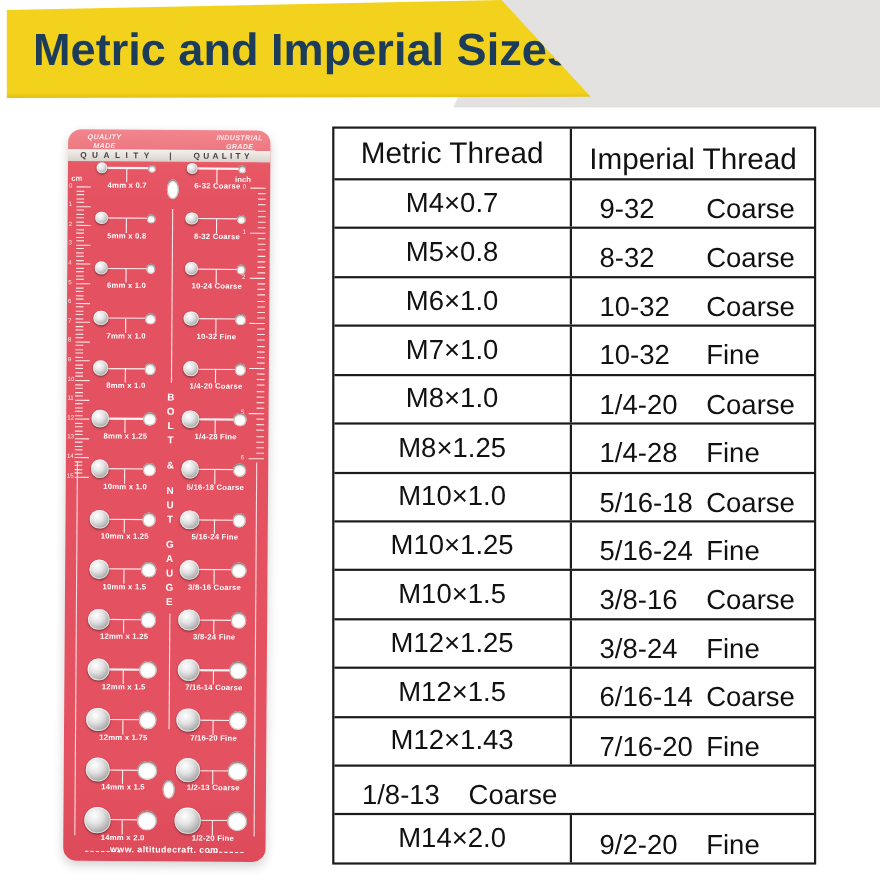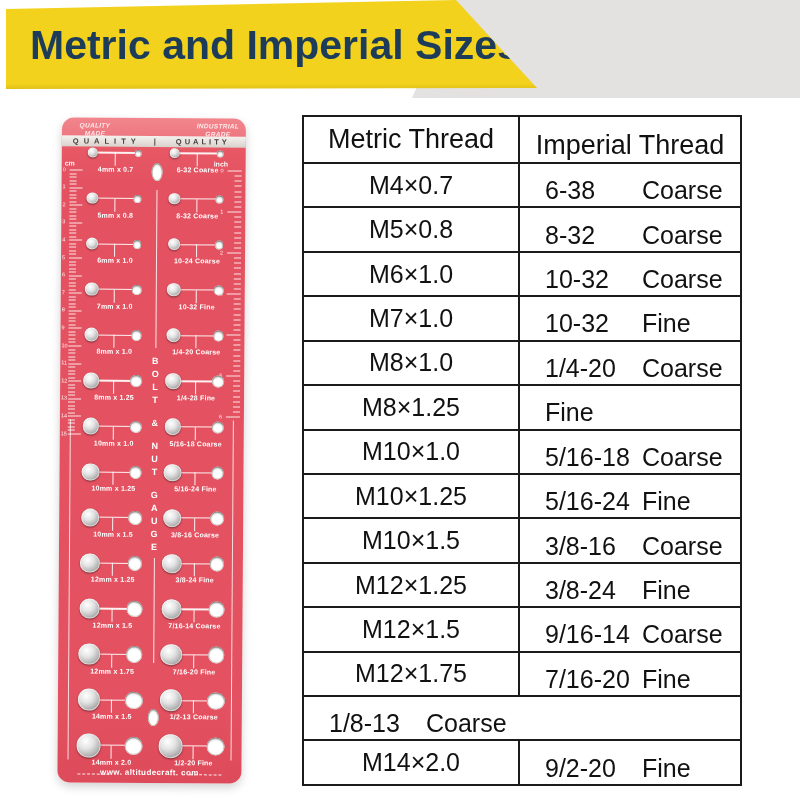--- a/index.html
+++ b/index.html
@@ -405,21 +405,21 @@
   </div>
 
   <div class="cmp-table" id="cmp-table">
       <div class="trow thead">
         <div class="tc1">Metric Thread</div>
         <div class="tc2">Imperial Thread</div>
       </div>
       <div class="trow">
         <div class="tc1">M4×0.7</div>
         <div class="tc2">
-          <span class="sz">6-38</span>
+          <span class="sz">9-32</span>
           <span>Coarse</span>
         </div>
       </div>
       <div class="trow">
         <div class="tc1">M5×0.8</div>
         <div class="tc2">
           <span class="sz">8-32</span>
           <span>Coarse</span>
         </div>
       </div>
@@ -440,20 +440,21 @@
       <div class="trow">
         <div class="tc1">M8×1.0</div>
         <div class="tc2">
           <span class="sz">1/4-20</span>
           <span>Coarse</span>
         </div>
       </div>
       <div class="trow">
         <div class="tc1">M8×1.25</div>
         <div class="tc2">
+          <span class="sz">1/4-28</span>
           <span>Fine</span>
         </div>
       </div>
       <div class="trow">
         <div class="tc1">M10×1.0</div>
         <div class="tc2">
           <span class="sz">5/16-18</span>
           <span>Coarse</span>
         </div>
       </div>
@@ -474,26 +475,26 @@
       <div class="trow">
         <div class="tc1">M12×1.25</div>
         <div class="tc2">
           <span class="sz">3/8-24</span>
           <span>Fine</span>
         </div>
       </div>
       <div class="trow">
         <div class="tc1">M12×1.5</div>
         <div class="tc2">
-          <span class="sz">9/16-14</span>
-          <span>Coarse</span>
-        </div>
-      </div>
-      <div class="trow">
-        <div class="tc1">M12×1.75</div>
+          <span class="sz">6/16-14</span>
+          <span>Coarse</span>
+        </div>
+      </div>
+      <div class="trow">
+        <div class="tc1">M12×1.43</div>
         <div class="tc2">
           <span class="sz">7/16-20</span>
           <span>Fine</span>
         </div>
       </div>
       <div class="trow">
         <div class="tc2">
           <span class="sz">1/8-13</span>
           <span>Coarse</span>
         </div>

